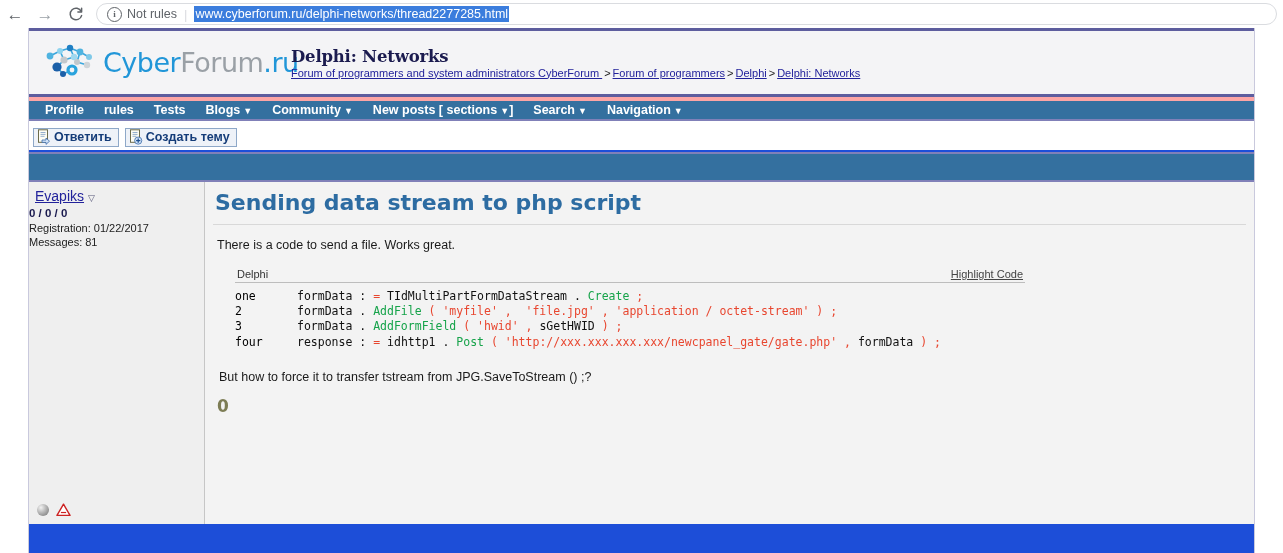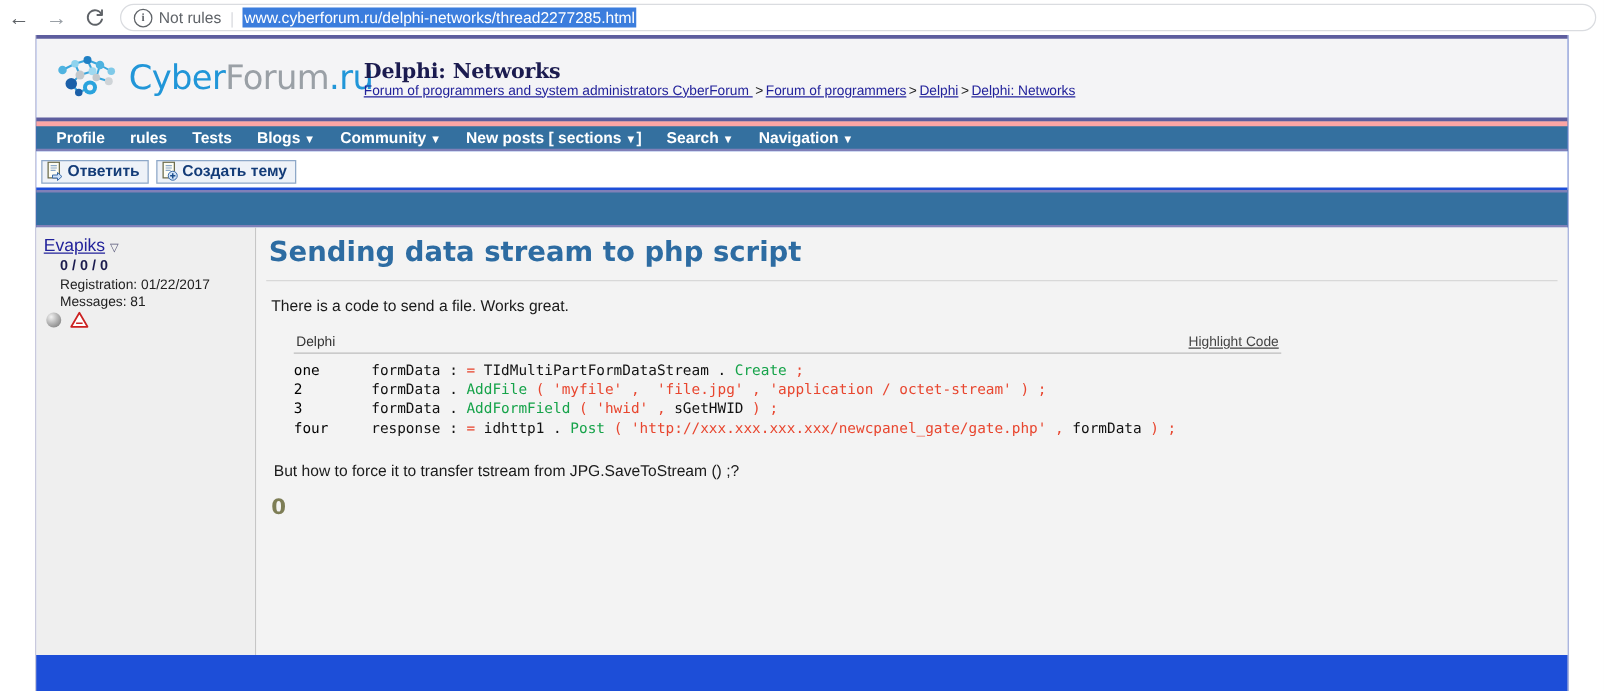--- a/index.html
+++ b/index.html
@@ -95,27 +95,27 @@
     height:26px;background:#34709f;
     border-top:2px solid #8080b8;border-bottom:2px solid #8080b8;
     margin-top:2px;
   }
 
   
   .posttable{display:flex;background:#f3f3f3;height:342px;box-sizing:border-box;}
   .pcell-left{
     width:176px;flex:0 0 176px;background:#efefef;
     border-right:1px solid #c6c6c6;box-sizing:border-box;
-    display:flex;flex-direction:column;
+    display:flex;flex-direction:column;justify-content:space-between;
     padding:6px 0 0 0;
   }
   .uname{padding:0 0 0 6px;}
   .uname a{color:#22229b;font-size:14px;text-decoration:underline;}
   .uname .tri{color:#557; font-size:9px;margin-left:4px;}
-  .ustats{padding:2px 0 0 19px;font-size:11px;color:#222;line-height:1.28;}
+  .ustats{padding:2px 0 0 0;font-size:11px;color:#222;line-height:1.28;}
   .ustats .rat{font-weight:bold;color:#1b1b4f;font-size:11.5px;}
   .ubottom{display:flex;align-items:center;gap:7px;padding:0 0 7px 8px;}
   .sphere{
     width:12px;height:12px;border-radius:50%;
     background:radial-gradient(circle at 33% 30%, #f2f2f2 0%, #b9b9b9 42%, #6e6e6e 100%);
     display:inline-block;
   }
   .warn-tri{width:15px;height:14px;}
 
   .pcell-right{flex:1;background:#f3f3f3;padding:8px 0 0 0;box-sizing:border-box;position:relative;}

